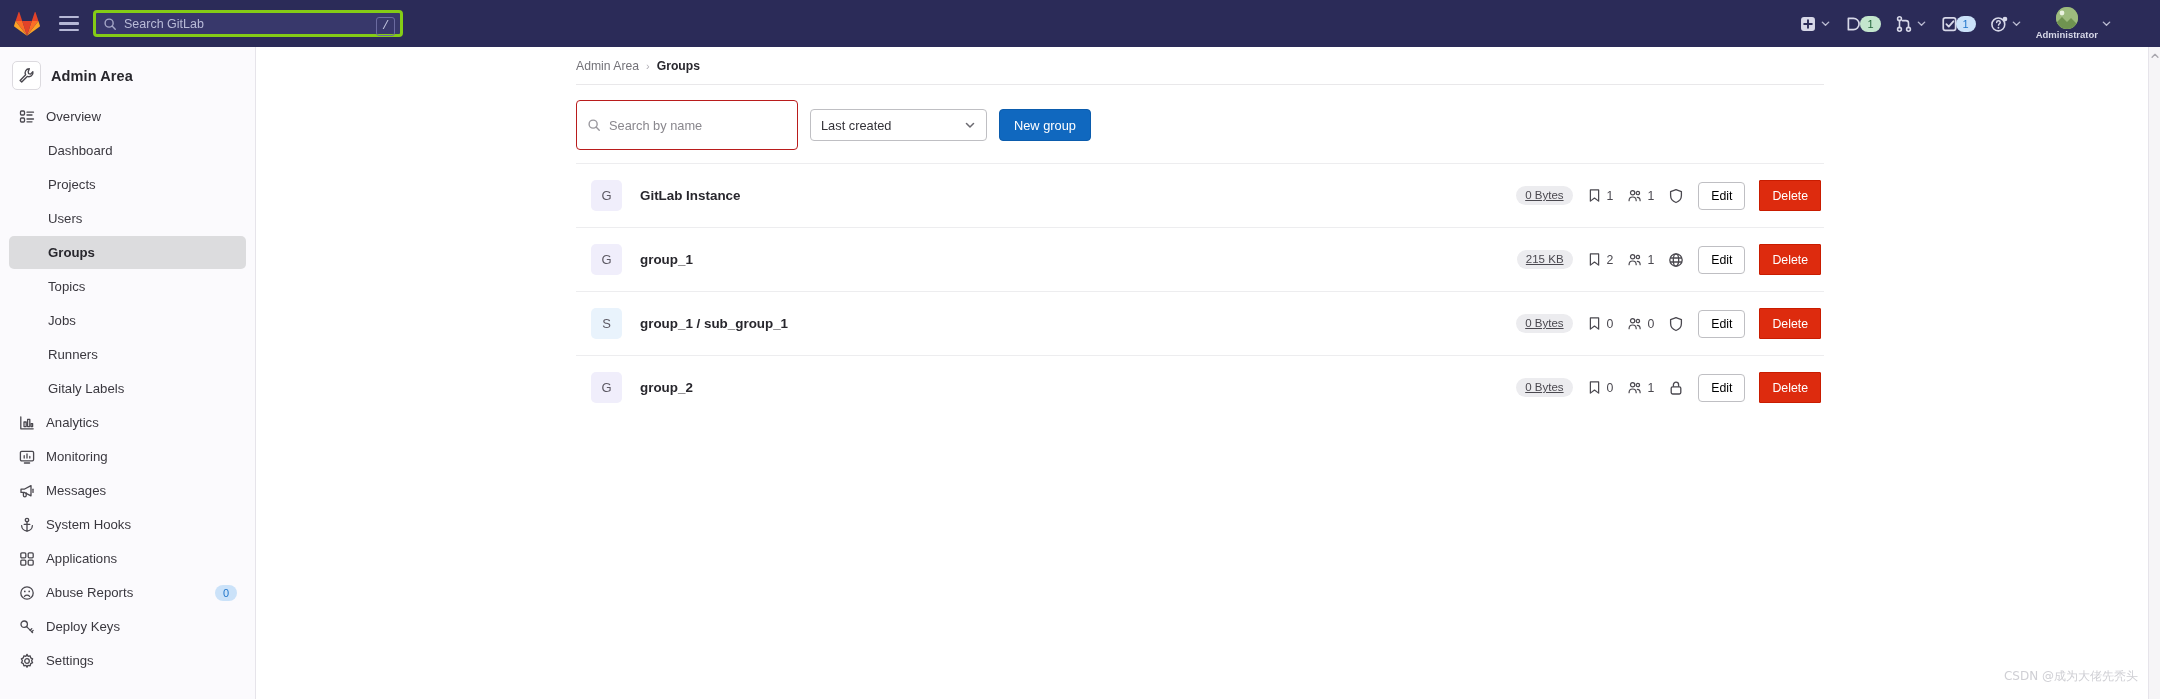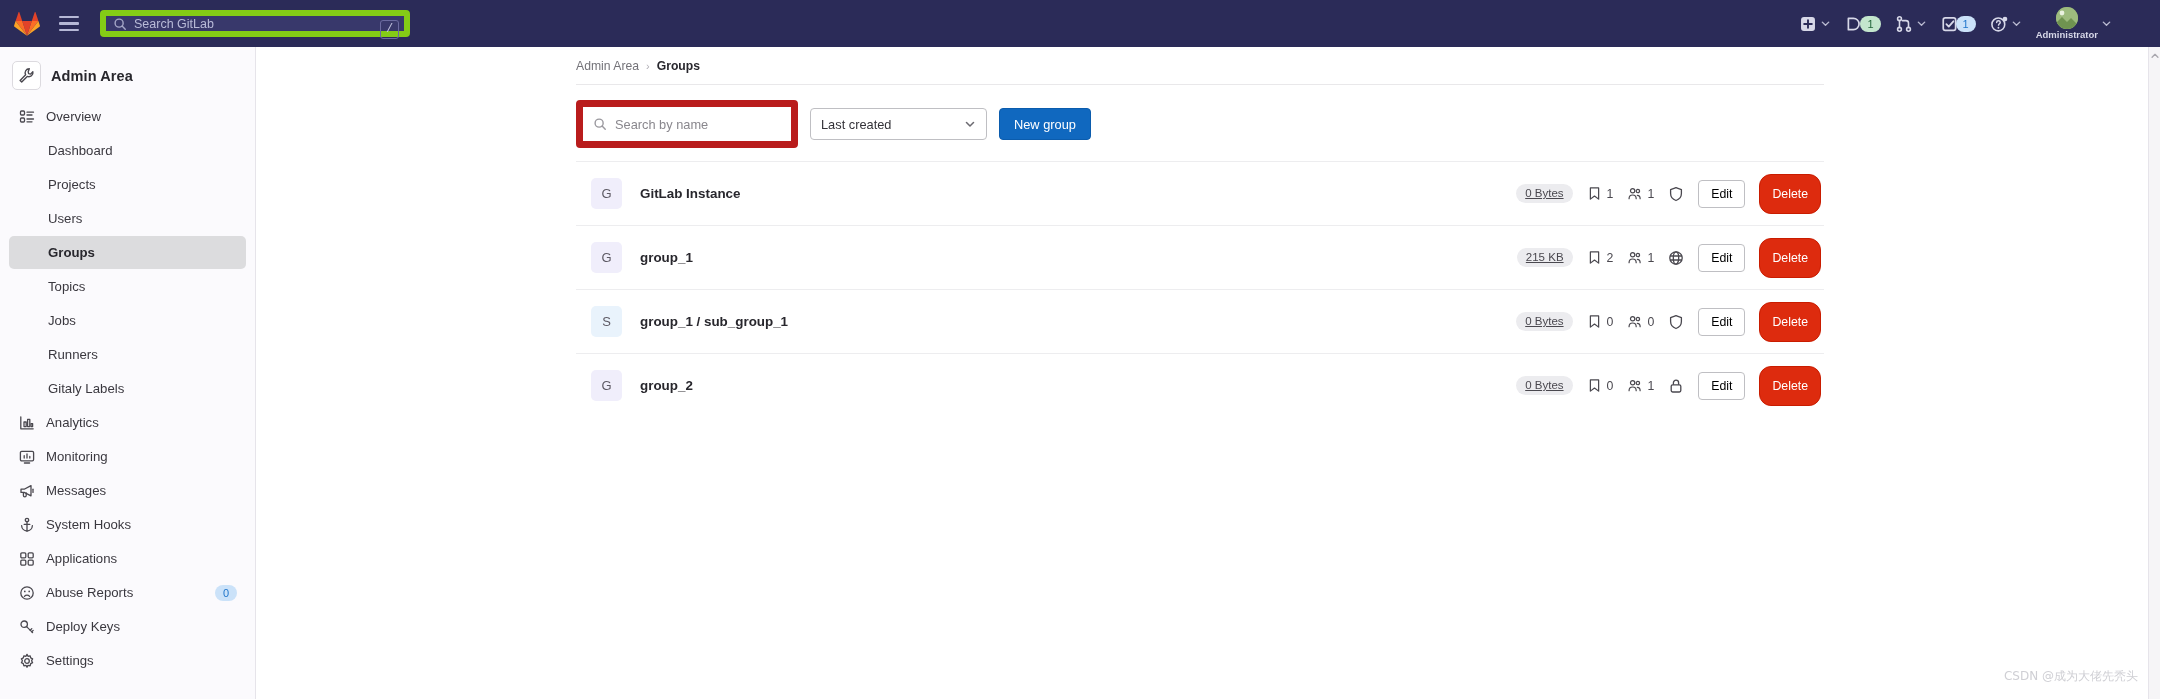--- a/index.html
+++ b/index.html
@@ -14,21 +14,21 @@
   
   .topbar {
     position: absolute; top:0; left:0; right:0; height:47px;
     background:#2b2b58; display:flex; align-items:center; padding:0 14px 0 10px;
   }
   .gl-logo { width:34px; height:34px; display:flex; align-items:center; justify-content:center; }
   .hamburger { width:34px; height:34px; margin-left:8px; display:flex; flex-direction:column;
     align-items:center; justify-content:center; gap:4px; border-radius:4px; cursor:pointer; }
   .hamburger span { display:block; width:20px; height:2.5px; background:#b6b8d6; border-radius:1px; }
   .search-wrap {
-    margin-left:14px; width:310px; height:27px; background:#38386b; border:6px solid #84cc16;
+    margin-left:7px; width:310px; height:27px; background:#38386b; border:3px solid #84cc16;
     border-radius:4px; display:flex; align-items:center; padding:0 7px; position:relative;
   }
   .search-wrap .sicon { width:14px; height:14px; flex:0 0 14px; opacity:.85; }
   .search-wrap .stext { margin-left:7px; color:#b9bbd8; font-size:12.5px; }
   .slash-key {
     position:absolute; right:5px; top:3.5px; width:19px; height:19px; border:1px solid #6b6ba0;
     border-radius:3px; color:#c2c4de; font-size:12px; display:flex; align-items:center;
     justify-content:center; font-family:"Liberation Mono", monospace;
   }
   .topbar-right { margin-left:auto; display:flex; align-items:center; gap:2px; padding-right:28px; }
@@ -76,21 +76,21 @@
   .content { position:absolute; top:47px; left:256px; right:0; bottom:0; background:#fff; }
   .crumbs { display:flex; align-items:center; gap:7px; padding:12px 0 0 320px; font-size:12.2px; }
   .crumb { color:#737278; }
   .crumb.cur { color:#28272d; font-weight:600; }
   .crumb-sep { color:#b0aeb5; font-size:11px; }
 
   .panel { margin:11px 0 0 320px; width:1248px; border-top:1px solid #e9e8ea; }
 
   .toolbar { display:flex; align-items:center; gap:12px; padding:15px 0 13px 0; }
   .inp {
-    width:222px; height:36px; border:7px solid #b91c1c; border-radius:4px;
+    width:222px; height:50px; border:1px solid #b91c1c; border-radius:4px;
     display:flex; align-items:center; padding:17px 10px; background:#fff;
   }
   .inp .sicon { width:14px; height:14px; flex:0 0 14px; }
   .inp .ph { margin-left:8px; color:#89878d; font-size:12.8px; }
   .sel {
     width:177px; height:32px; border:1px solid #bfbfc3; border-radius:4px; background:#fff;
     display:flex; align-items:center; padding:0 10px; font-size:12.8px; color:#333238;
   }
   .sel .chev { margin-left:auto; width:12px; height:12px; }
   .btn-primary {
@@ -115,21 +115,21 @@
     padding:3px 9px; line-height:13px;text-decoration:underline;
   }
   .stat { display:flex; align-items:center; gap:5px; color:#4a484f; font-size:12.3px; }
   .stat .sico { width:15px; height:15px; display:block; }
   .vis-ico { width:16px; height:16px; display:block; }
   .btn-edit {
     height:28px; border:1px solid #bfbfc3; border-radius:4px; background:#fff;
     padding:0 12px; font-size:12.3px; color:#000000; display:flex; align-items:center; cursor:pointer;
   }
   .btn-delete {
-    height:40px; border:1px solid #c91c00; border-radius:12px; background:#dd2b0e; color:#fff;
+    height:31px; border:1px solid #c91c00; border-radius:1px; background:#dd2b0e; color:#fff;
     padding:0 12px; font-size:12.3px; display:flex; align-items:center; cursor:pointer;
   }
 
   .watermark {
     position:absolute; right:22px; bottom:14px; color:#cfcfd4; font-size:12px;
     font-family:"DejaVu Sans", sans-serif; white-space:nowrap;
   }
   .scrollbar-track {
     position:absolute; top:47px; right:0; width:12px; bottom:0; background:#f6f5f7;
     border-left:1px solid #e6e4ea;

